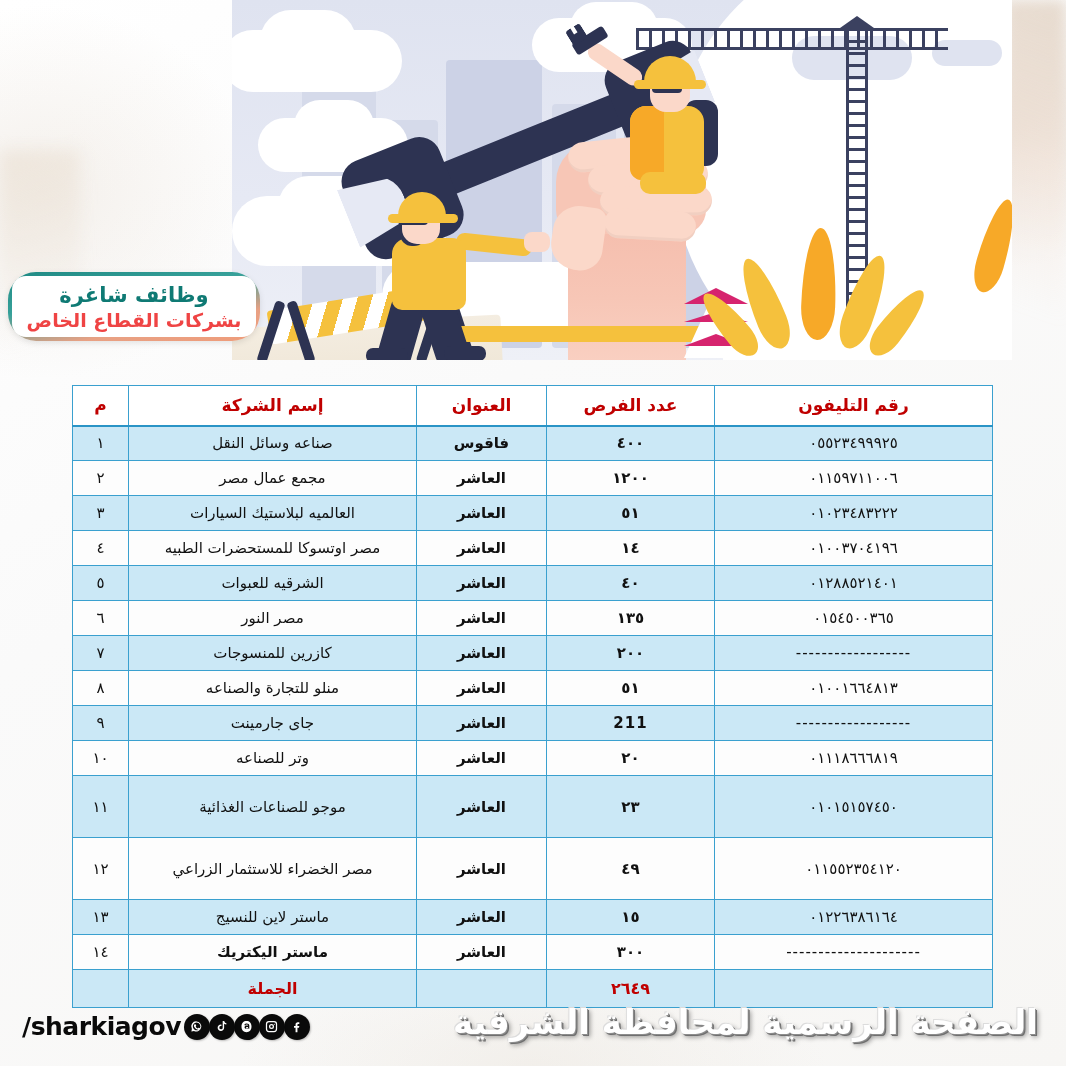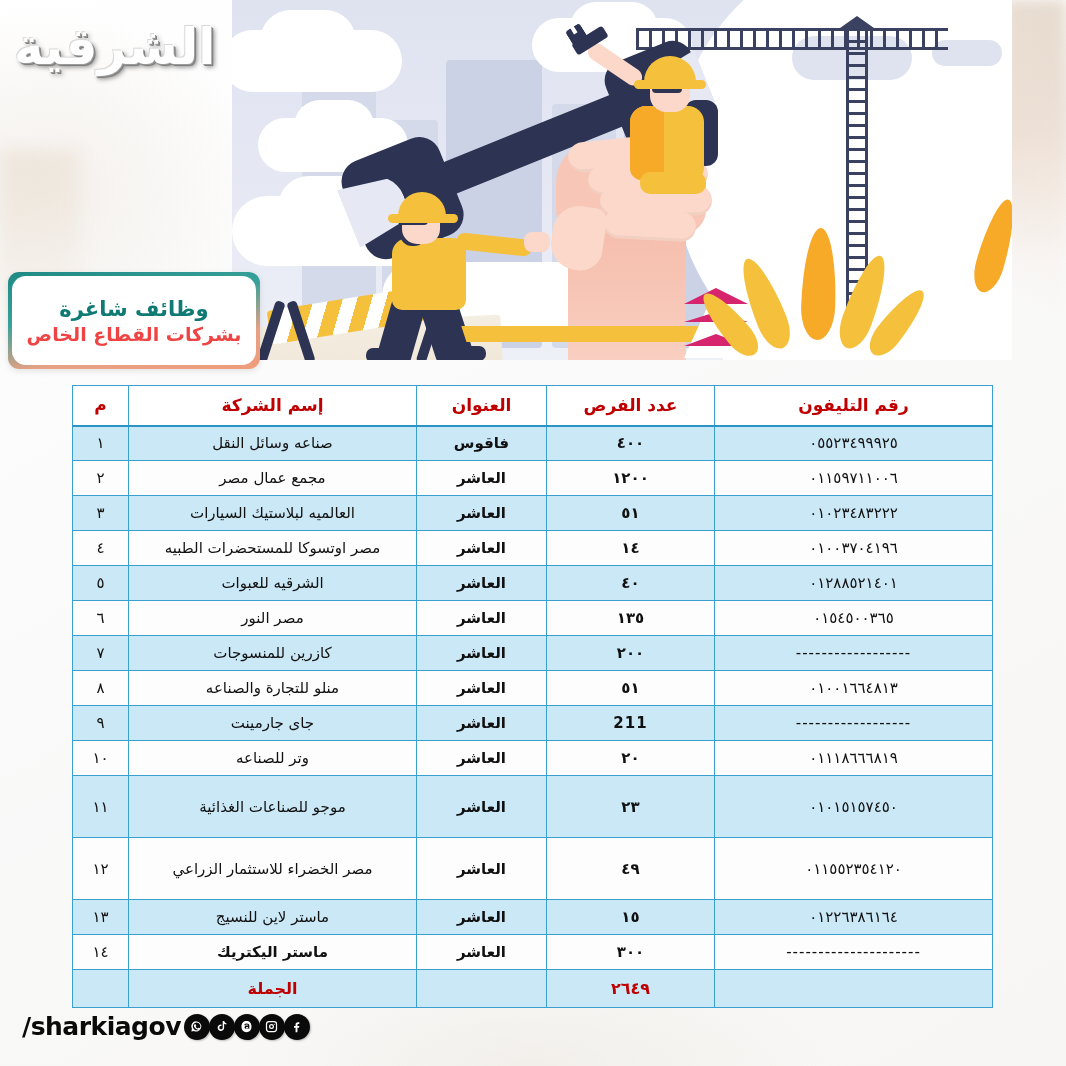--- a/index.html
+++ b/index.html
@@ -245,22 +245,22 @@
     position:absolute; left: -20px; top: 322px; width: 290px; height: 60px;
     background: linear-gradient(180deg,#f4ede1, #efe6d6);
     transform: rotate(-3deg);
     border-radius: 4px;
   }
 
   
   .badge {
     position: absolute;
     left: 8px; top: 272px;
-    width: 252px; height: 97px;
-    border-radius: 11px;
+    width: 252px; height: 69px;
+    border-radius: 28px;
     padding: 4px;
     background: linear-gradient(170deg, #1f8a84 0%, #37a19a 38%, #e8a184 72%, #ef9c7a 100%);
     box-shadow: 0 2px 6px rgba(0,0,0,0.10);
     z-index: 6;
   }
   .badge-inner {
     width: 100%; height: 100%;
     background: #ffffff;
     border-radius: 14px;
     display: flex;
@@ -493,21 +493,20 @@
     <div class="cone-s1"></div>
     <div class="cone-s3"></div>
 
     <div class="leaf l4"></div>
     <div class="leaf l2"></div>
     <div class="leaf l1"></div>
     <div class="leaf l3"></div>
     <div class="leaf l5"></div>
   </div>
 
-  <div class="logo">الشرقية</div>
 
   <div class="badge">
     <div class="badge-inner">
       <div class="badge-line1">وظائف شاغرة</div>
       <div class="badge-line2">بشركات القطاع الخاص</div>
     </div>
   </div>
 
   <div class="table-wrap">
     <table class="jobs">
@@ -661,15 +660,16 @@
             <path d="M14 3h2.4c.2 1.8 1.5 3.2 3.3 3.4v2.4c-1.3 0-2.5-.4-3.5-1.1v6.1c0 2.9-2.3 5.2-5.2 5.2S5.8 16.7 5.8 13.8s2.3-5.2 5.2-5.2c.3 0 .6 0 .9.1v2.5a2.7 2.7 0 102 2.6V3z"></path>
           </svg>
       </div>
       <div class="soc-ico">
         <svg viewBox="0 0 24 24">
             <path d="M12 3.8A8.1 8.1 0 004.6 15.9L3.8 20l4.2-.8A8.1 8.1 0 1012 3.8zm0 1.9a6.2 6.2 0 015.3 9.5l-.3.5.5 2-2.1-.5-.5.3A6.2 6.2 0 1112 5.7zm-2.6 2.6c-.2 0-.5.1-.7.3-.3.3-.9.8-.9 2s.9 2.3 1 2.5c.1.2 1.7 2.8 4.3 3.8 2.1.8 2.5.7 3 .6.5-.1 1.5-.6 1.7-1.2.2-.6.2-1.1.2-1.2l-.6-.3-1.6-.8c-.2-.1-.4-.1-.6.1l-.7.9c-.1.2-.3.2-.5.1-.2-.1-1-.4-1.9-1.2-.7-.6-1.2-1.4-1.3-1.6-.1-.2 0-.4.1-.5l.4-.5.2-.4c.1-.2 0-.3 0-.5l-.8-1.8c-.2-.4-.4-.4-.6-.4h-.4z"></path>
           </svg>
       </div>
       <div class="handle">/sharkiagov</div>
     </div>
+    <div class="footer-title">الصفحة الرسمية لمحافظة الشرقية</div>
   </div>
 
 </div>
 
 </body></html>

